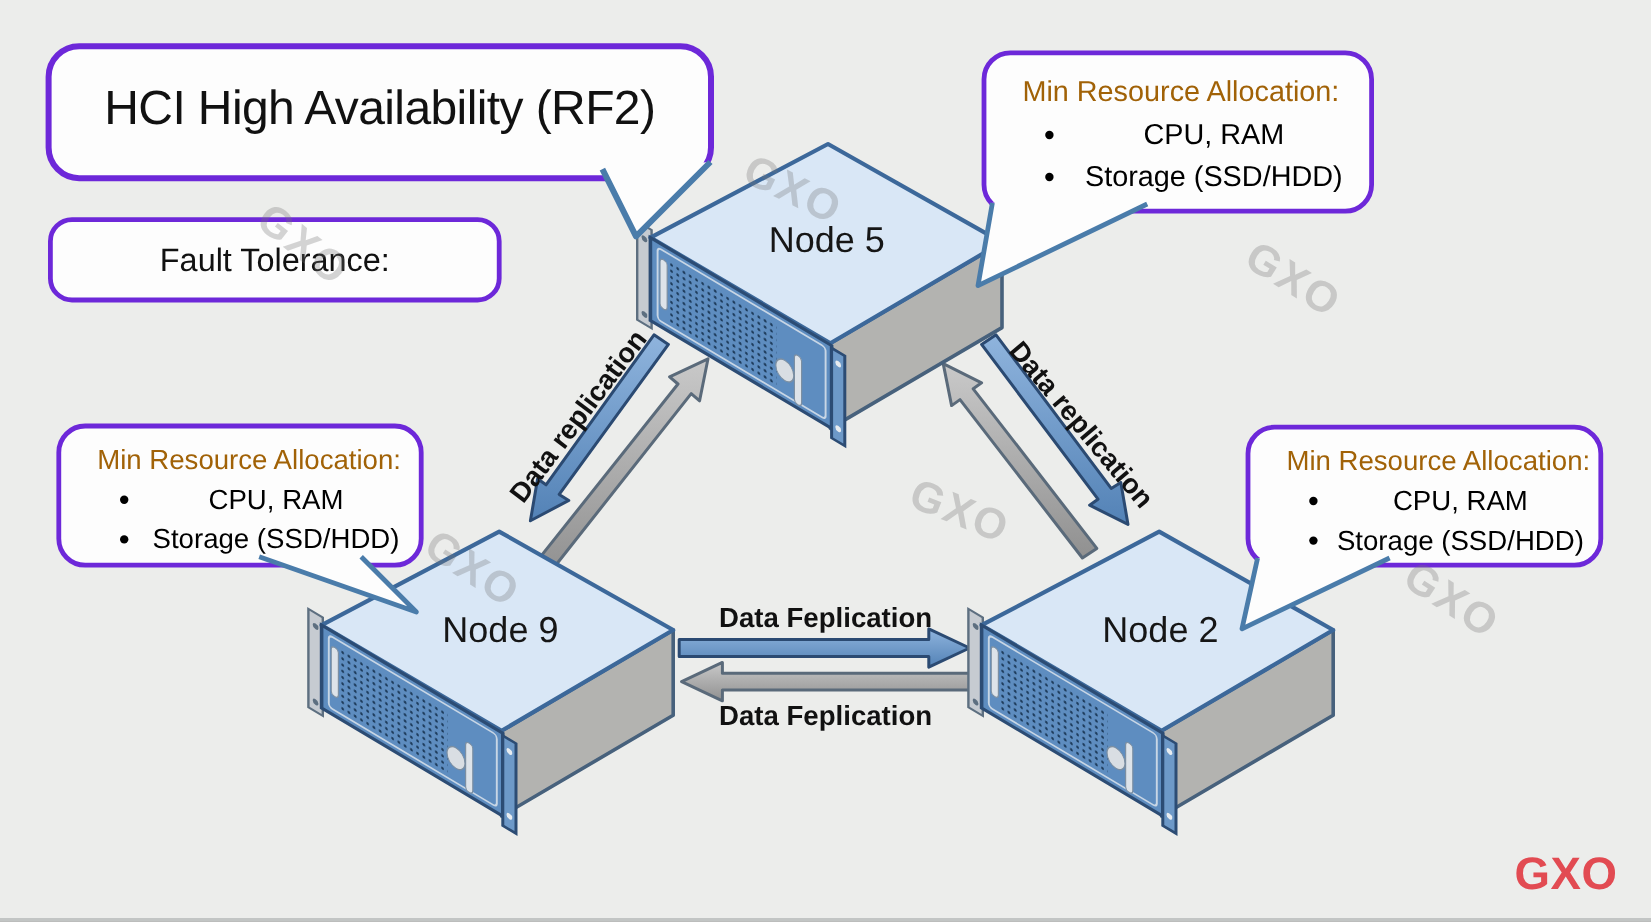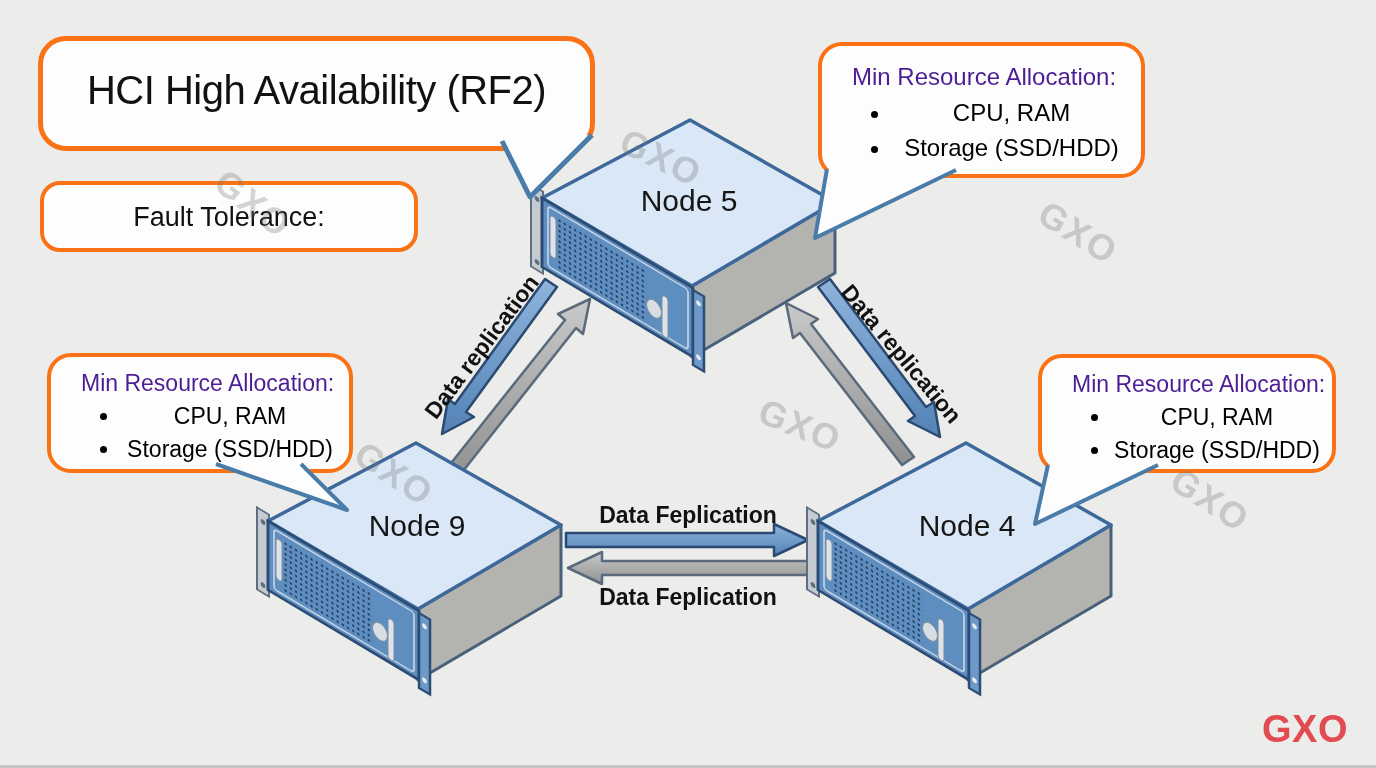--- a/index.html
+++ b/index.html
@@ -8,34 +8,34 @@
     background:#ecedeb;
     font-family:"Liberation Sans","DejaVu Sans",sans-serif;
     color:#141414;
   }
   .layer{position:absolute;left:0;top:0;width:1376px;height:768px;}
   .bottom-edge{position:absolute;left:0;bottom:0;width:1376px;height:3px;background:#c2c5c4;}
 
   
   .bubble{
     position:absolute;box-sizing:border-box;
-    background:#fdfdfd;border:4px solid #f97316;border-radius:24px;
+    background:#fdfdfd;border:4px solid #6d28d9;border-radius:24px;
   }
   .bubble.title-b{left:38px;top:36px;width:557px;height:115px;border-width:5px;border-radius:28px;
     display:flex;align-items:center;justify-content:center;}
   .title-text{font-size:40px;letter-spacing:-0.5px;color:#111;white-space:nowrap;padding-bottom:6px;}
   .bubble.fault-b{left:40px;top:181px;width:378px;height:71px;border-radius:20px;
     display:flex;flex-direction:column;align-items:center;justify-content:center;}
   .fault-line{font-size:27px;line-height:36px;color:#111;white-space:nowrap;}
 
   .bubble.co{padding:14px 10px 0 30px;}
   .bubble.co-tr{left:818px;top:42px;width:327px;height:136px;}
   .bubble.co-l{left:47px;top:353px;width:306px;height:120px;padding-top:10px;}
   .bubble.co-r{left:1038px;top:354px;width:298px;height:119px;padding-top:10px;}
-  .co-head{font-size:24px;line-height:34px;color:#4c1d95;white-space:nowrap;}
+  .co-head{font-size:24px;line-height:34px;color:#a16207;white-space:nowrap;}
   .co-l .co-head,.co-r .co-head{font-size:23px;line-height:32px;}
   .co ul{margin:1px 0 0 0;padding-left:40px;list-style:disc;}
   .co li{font-size:24px;line-height:35px;color:#000000;white-space:nowrap;text-align:center;}
   .co-l li,.co-r li{font-size:23px;line-height:33px;}
 
   
   .node-label{position:absolute;transform:translate(-50%,-50%);font-size:30px;color:#161616;white-space:nowrap;}
   .nl-1{left:689px;top:201px;}
   .nl-2{left:417px;top:526px;}
   .nl-3{left:967px;top:526px;}
@@ -135,21 +135,21 @@
   <div class="bubble co co-r">
     <div class="co-head">Min Resource Allocation:</div>
     <ul>
       <li>CPU, RAM</li>
       <li>Storage (SSD/HDD)</li>
     </ul>
   </div>
 
   <div class="node-label nl-1">Node 5</div>
   <div class="node-label nl-2">Node 9</div>
-  <div class="node-label nl-3">Node 4</div>
+  <div class="node-label nl-3">Node 2</div>
 
   <div class="arrow-label al-left">Data replication</div>
   <div class="arrow-label al-right">Data replication</div>
   <div class="arrow-label al-htop">Data Feplication</div>
   <div class="arrow-label al-hbottom">Data Feplication</div>
 
   <svg class="layer" viewBox="0 0 1376 768" style="pointer-events:none">
     <path d="M 502,141 L 530,197 L 592,135" fill="#fdfdfd" stroke="#4a7caa" stroke-width="5" stroke-linejoin="round"></path>
     <path d="M 827,169 L 815,238 L 956,170" fill="#fdfdfd" stroke="#4a7caa" stroke-width="4" stroke-linejoin="round"></path>
     <path d="M 216,464 L 347,510 L 301,464" fill="#fdfdfd" stroke="#4a7caa" stroke-width="4" stroke-linejoin="round"></path>

